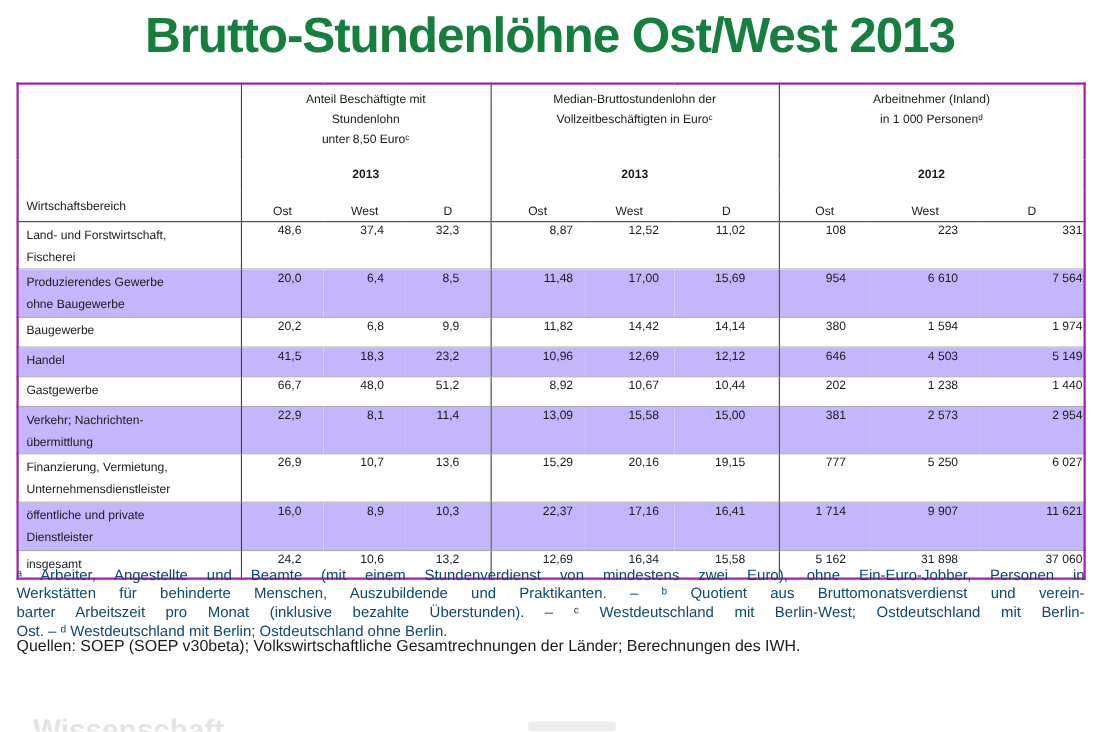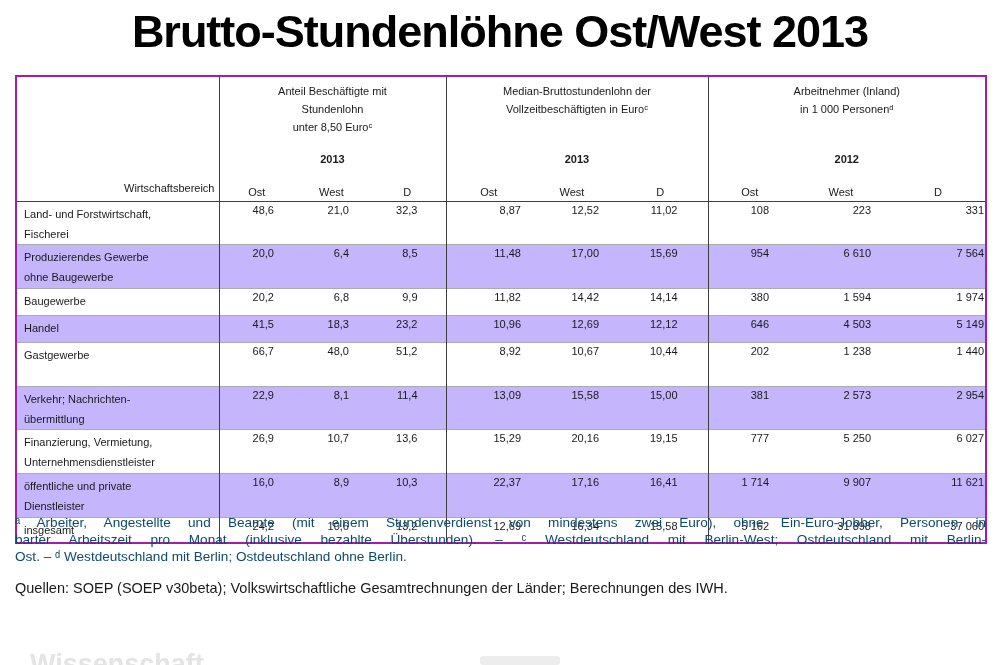--- a/index.html
+++ b/index.html
@@ -9,40 +9,40 @@
     background: #ffffff;
     font-family: "Liberation Sans", "DejaVu Sans", sans-serif;
     color: #1a1a1a;
   }
   .page { position: relative; width: 1000px; height: 665px; }
 
   .title {
     position: absolute; top: 6px; left: 0; width: 1000px;
     text-align: center;
     font-size: 45px; font-weight: bold; letter-spacing: -1px;
-    color: #000000;
+    color: #15803d;
     white-space: nowrap;
   }
 
   .tablewrap { position: absolute; top: 75px; left: 15px; }
   table.t {
     border-collapse: collapse; table-layout: fixed;
     width: 970px;
     font-size: 11px;
     border: 2px solid #a21caf;
   }
   .t td { overflow: hidden; }
   .gb { border-left: 1.5px solid #3f3f3f; }
 
   
   tr.h1 td { vertical-align: top; padding-top: 5px; text-align: center; line-height: 18px; height: 62px; }
   tr.h2 td { text-align: center; font-weight: bold; vertical-align: middle; height: 26px; }
   tr.h3 td { text-align: center; vertical-align: bottom; padding-bottom: 3px; height: 23px;
              border-bottom: 1.5px solid #3f3f3f; }
-  tr.h3 td.lbl { text-align: right; padding-left: 7px; }
+  tr.h3 td.lbl { text-align: left; padding-left: 7px; }
 
   
   .r td { border-top: 1px solid #ababab; }
   tr.first td { border-top: none; }
   .shade td { background: #c4b5fd; }
   .num { text-align: right; vertical-align: top; padding-top: 2px; }
   .lbl { text-align: left; vertical-align: top; padding: 2px 4px 0 7px; line-height: 20px; }
   .lbl span { display: block; }
 
   .r td:nth-child(2), .r td:nth-child(3) { padding-right: 20px; }
@@ -135,21 +135,21 @@
         <td>West</td>
         <td>D</td>
       </tr>
 
       <tr class="r first" style="height:43px">
         <td class="lbl">
           <span>Land- und Forstwirtschaft,</span>
           <span>Fischerei</span>
         </td>
         <td class="num gb">48,6</td>
-        <td class="num">21,0</td>
+        <td class="num">37,4</td>
         <td class="num">32,3</td>
         <td class="num gb">8,87</td>
         <td class="num">12,52</td>
         <td class="num">11,02</td>
         <td class="num gb">108</td>
         <td class="num">223</td>
         <td class="num">331</td>
       </tr>
 
       <tr class="r shade" style="height:44px">
@@ -191,21 +191,21 @@
         <td class="num">18,3</td>
         <td class="num">23,2</td>
         <td class="num gb">10,96</td>
         <td class="num">12,69</td>
         <td class="num">12,12</td>
         <td class="num gb">646</td>
         <td class="num">4 503</td>
         <td class="num">5 149</td>
       </tr>
 
-      <tr class="r" style="height:44px">
+      <tr class="r" style="height:27px">
         <td class="lbl">
           <span>Gastgewerbe</span>
         </td>
         <td class="num gb">66,7</td>
         <td class="num">48,0</td>
         <td class="num">51,2</td>
         <td class="num gb">8,92</td>
         <td class="num">10,67</td>
         <td class="num">10,44</td>
         <td class="num gb">202</td>
@@ -274,20 +274,21 @@
         <td class="num gb">5 162</td>
         <td class="num">31 898</td>
         <td class="num">37 060</td>
       </tr>
     </tbody>
       </table>
   </div>
 
   <div class="footnotes">
     <div class="just">ᵃ Arbeiter, Angestellte und Beamte (mit einem Stundenverdienst von mindestens zwei Euro), ohne Ein-Euro-Jobber, Personen in</div>
+    <div class="just">Werkstätten für behinderte Menschen, Auszubildende und Praktikanten. – ᵇ Quotient aus Bruttomonatsverdienst und verein-</div>
     <div class="just">barter Arbeitszeit pro Monat (inklusive bezahlte Überstunden). – ᶜ Westdeutschland mit Berlin-West; Ostdeutschland mit Berlin-</div>
     <div>Ost. – ᵈ Westdeutschland mit Berlin; Ostdeutschland ohne Berlin.</div>
   </div>
 
   <div class="sources">Quellen: SOEP (SOEP v30beta); Volkswirtschaftliche Gesamtrechnungen der Länder; Berechnungen des IWH.</div>
 
   <div class="watermark">Wissenschaft</div>
   <div class="watermark-blob"></div>
 
 </div>

